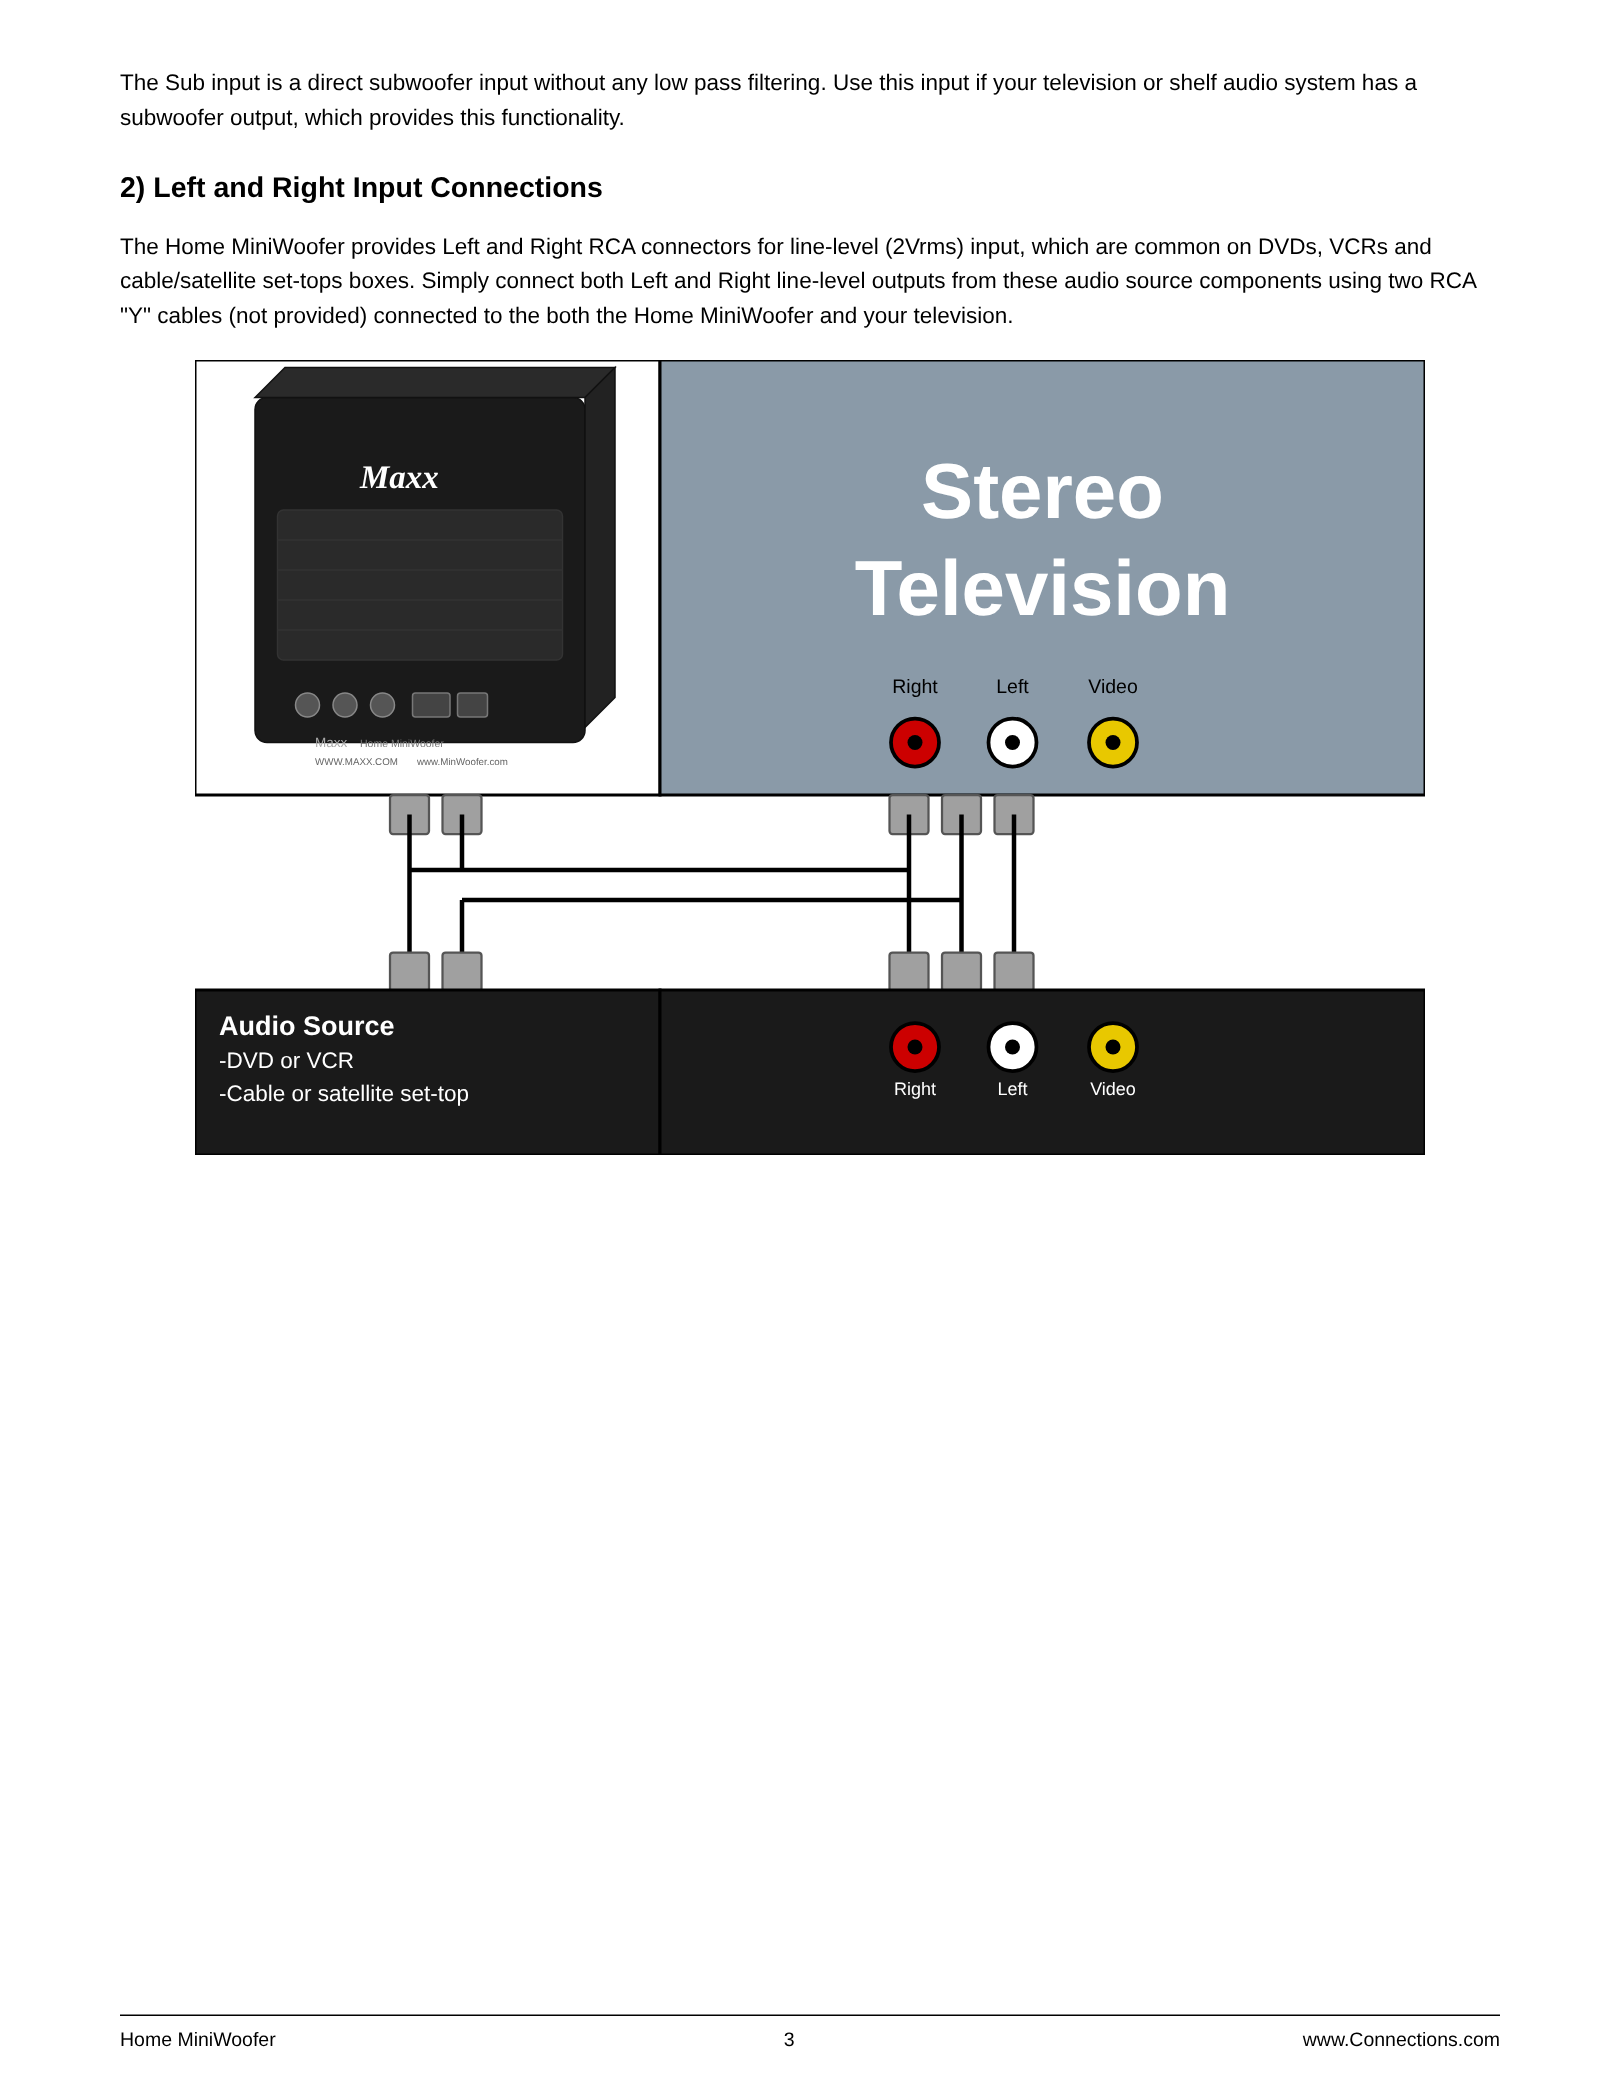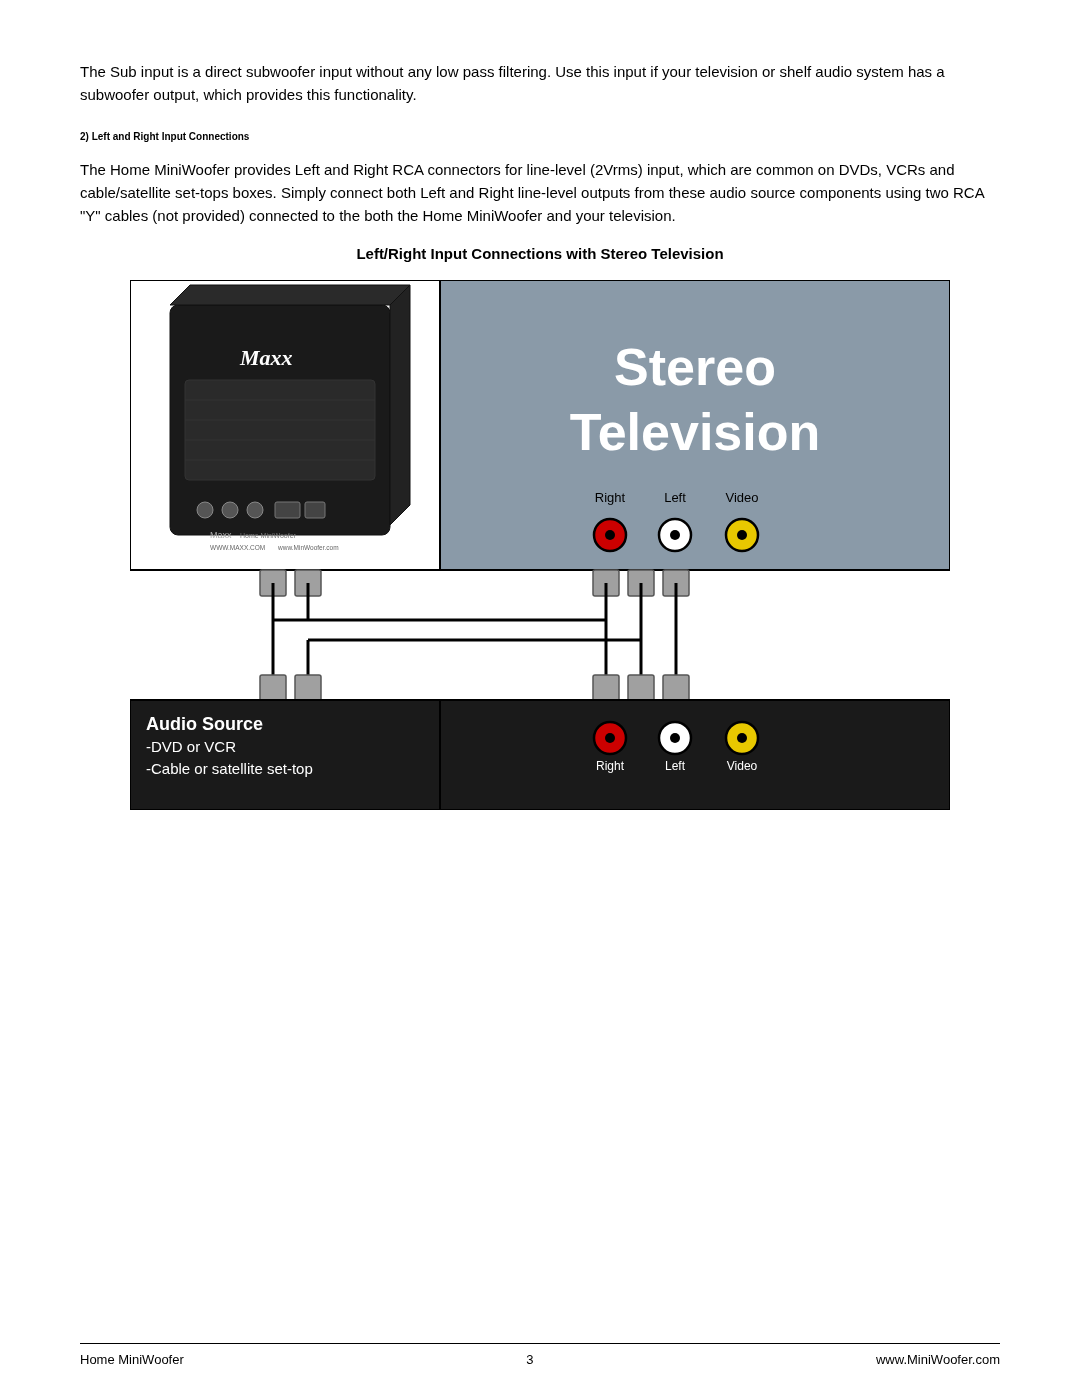--- a/index.html
+++ b/index.html
@@ -9,32 +9,32 @@
       background: #ffffff;
       font-family: Arial, Helvetica, sans-serif;
       font-size: 15px;
       color: #000000;
       position: relative;
     }
 
     .page {
       width: 1080px;
       min-height: 1397px;
-      padding: 60px 80px 60px 80px;
+      padding: 44px 80px 60px 80px;
       position: relative;
     }
 
     .paragraph {
       margin-bottom: 18px;
       line-height: 1.55;
     }
 
     .section-heading {
       font-weight: bold;
-      font-size: 10px;
+      font-size: 19px;
       margin-bottom: 16px;
       margin-top: 24px;
     }
 
     .diagram-title {
       text-align: center;
       font-weight: bold;
       font-size: 15px;
       margin-bottom: 18px;
       margin-top: 10px;
@@ -64,21 +64,20 @@
 <body>
 
 <div class="page">
 
   <p class="paragraph">The Sub input is a direct subwoofer input without any low pass filtering.  Use this input if your television or shelf audio system has a subwoofer output, which provides this functionality.</p>
 
   <p class="section-heading">2)  Left and Right Input Connections</p>
 
   <p class="paragraph">The Home MiniWoofer provides Left and Right RCA connectors for line-level (2Vrms) input, which are common on DVDs, VCRs and cable/satellite set-tops boxes.  Simply connect both Left and Right line-level outputs from these audio source components using two RCA "Y" cables (not provided) connected to the both the Home MiniWoofer and your television.</p>
 
-  <p class="diagram-title">Left/Right Input Connections with Stereo Television</p>
 
   <div class="diagram-svg-container">
     <svg width="820" height="530" viewBox="0 0 820 530" xmlns="http://www.w3.org/2000/svg">
 
       <rect x="0" y="0" width="310" height="290" fill="white" stroke="#000" stroke-width="2"></rect>
 
       <rect x="40" y="25" width="220" height="230" rx="8" fill="#1a1a1a" stroke="#111" stroke-width="1"></rect>
 
       <polygon points="40,25 260,25 280,5 60,5" fill="#2a2a2a" stroke="#111" stroke-width="1"></polygon>
 
@@ -176,16 +175,16 @@
       <text x="480" y="490" fill="#ffffff" font-size="12" font-family="Arial" text-anchor="middle">Right</text>
       <text x="545" y="490" fill="#ffffff" font-size="12" font-family="Arial" text-anchor="middle">Left</text>
       <text x="612" y="490" fill="#ffffff" font-size="12" font-family="Arial" text-anchor="middle">Video</text>
 
     </svg>
   </div>
 
   <div class="footer">
     <span>Home MiniWoofer</span>
     <span>3</span>
-    <span>www.MiniWoofer.com</span>
+    <span>www.Connections.com</span>
   </div>
 
 </div>
 
 </body></html>

